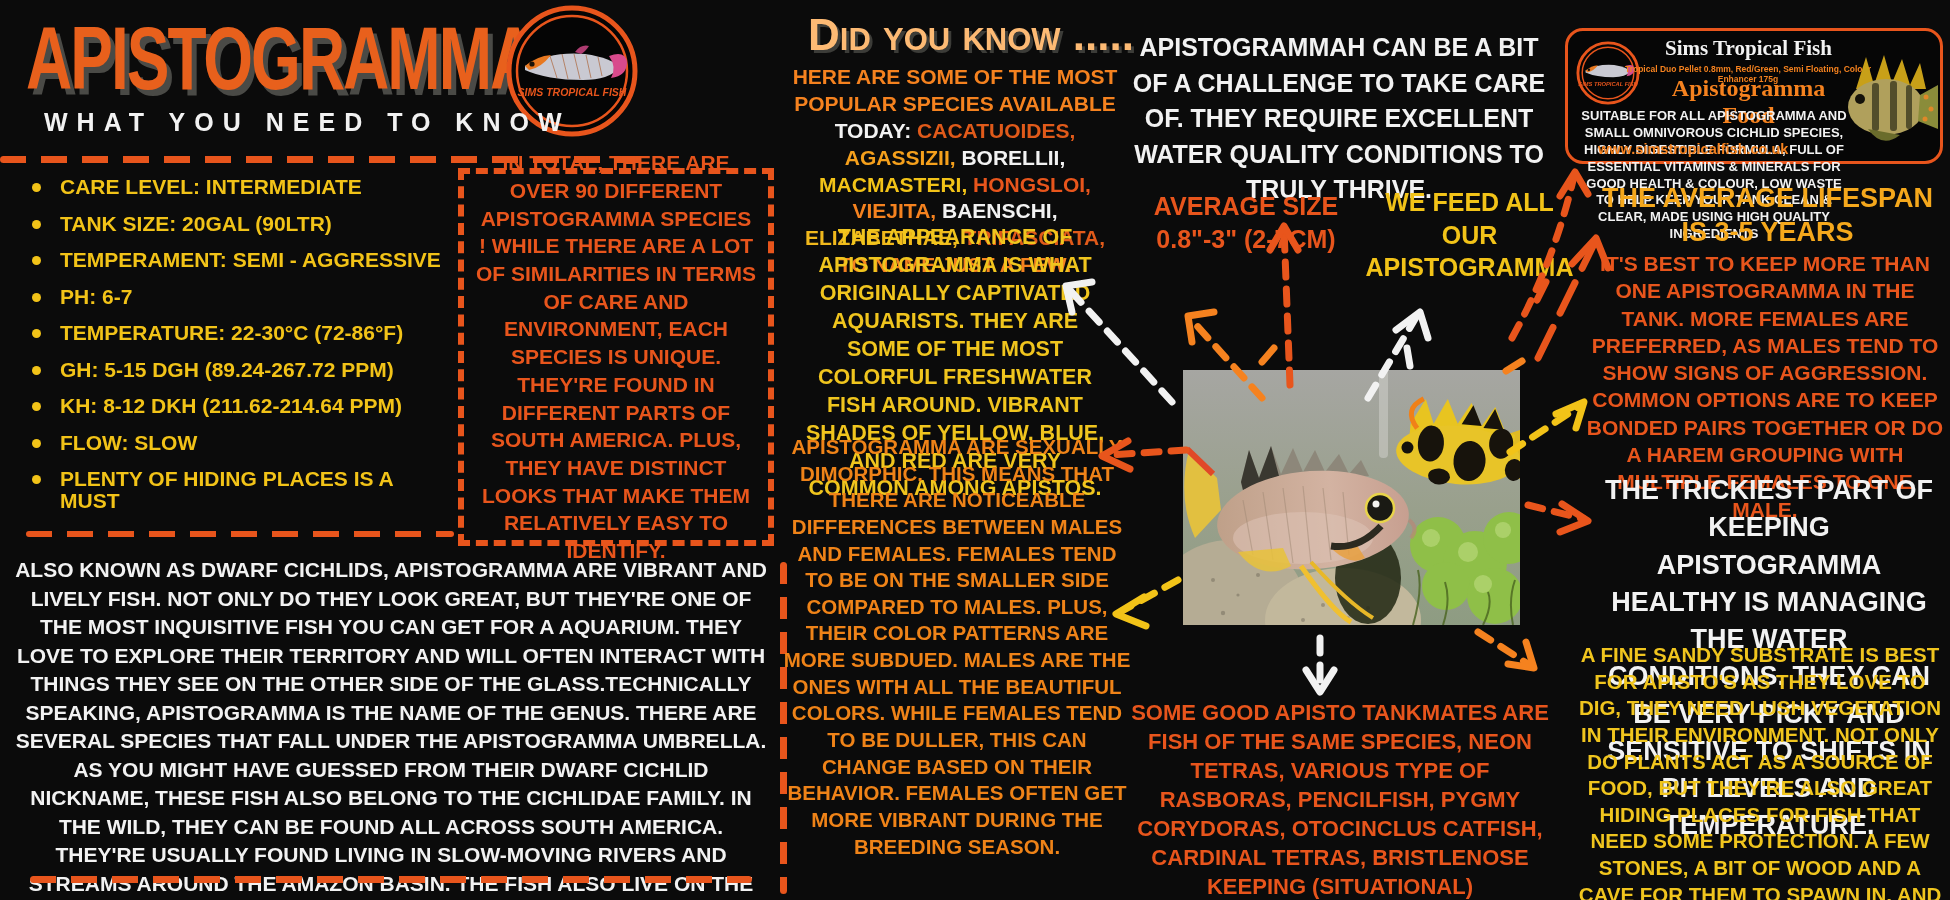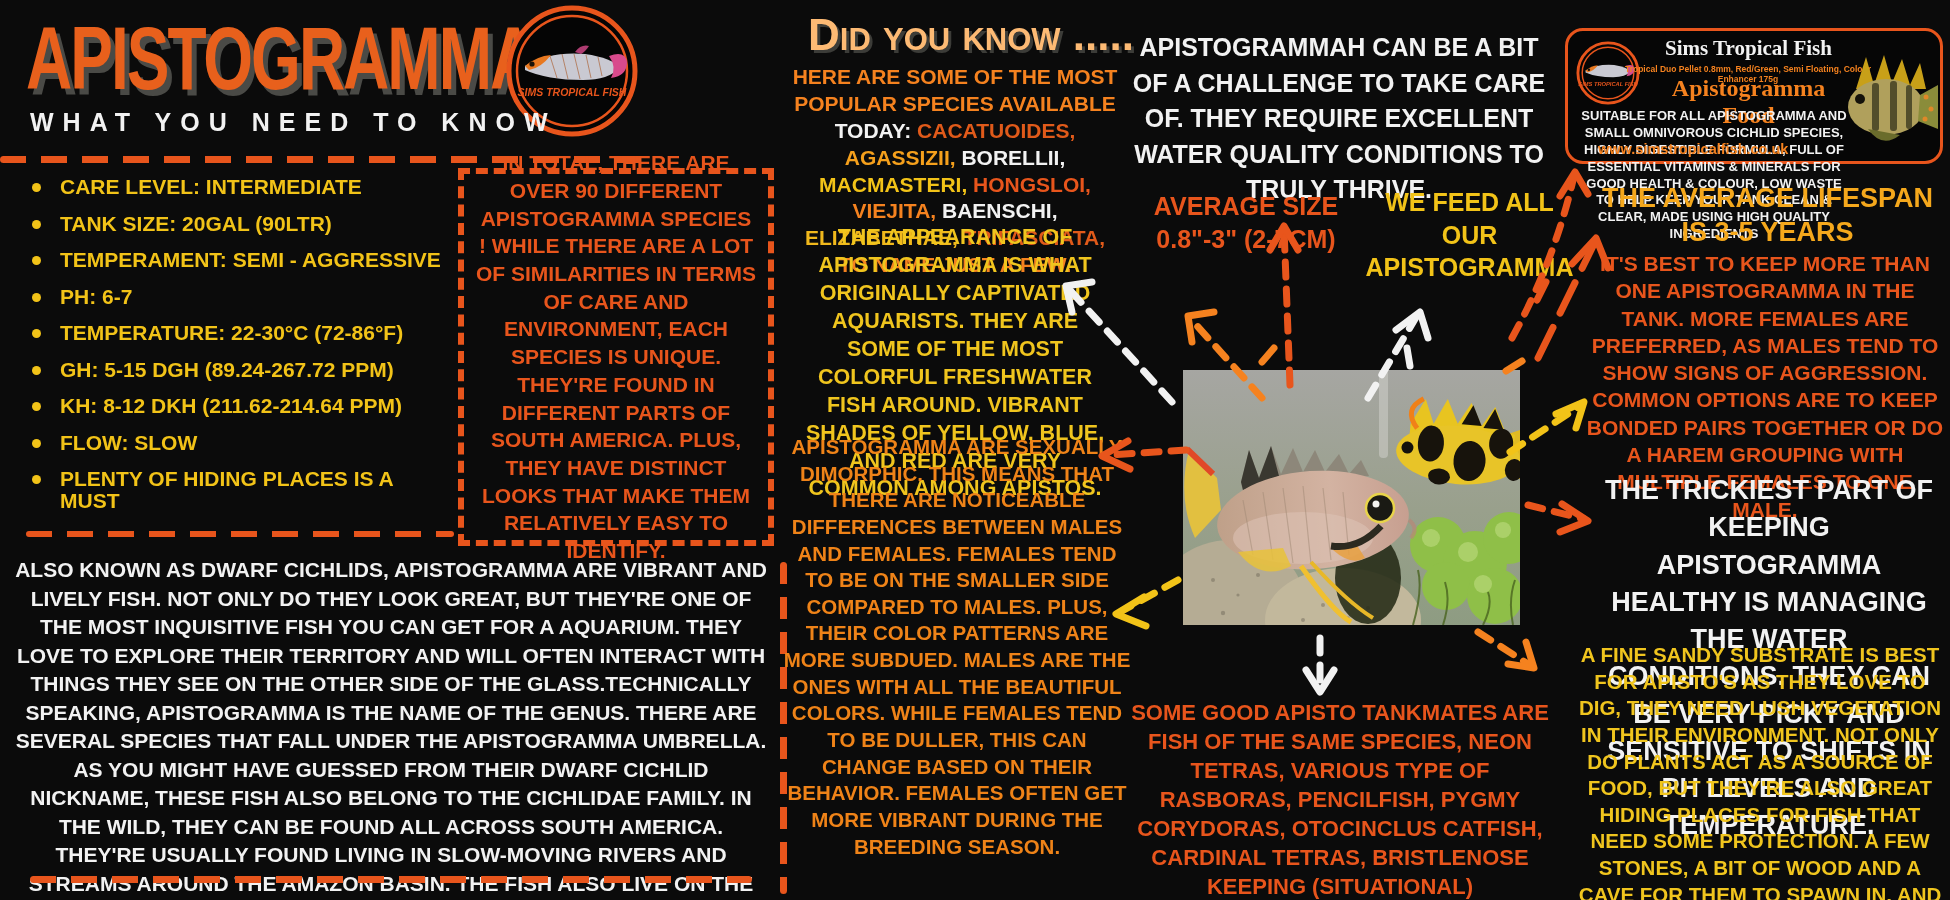--- a/index.html
+++ b/index.html
@@ -6,21 +6,21 @@
   .canvas{position:relative;width:1950px;height:900px;background:#0B0B0B;overflow:hidden;
           font-family:"Liberation Sans",sans-serif;font-weight:bold;}
   .abs{position:absolute;}
   
   .hdash{height:7px;border-radius:4px;background:repeating-linear-gradient(90deg,#E8551C 0 26px,transparent 26px 41px);}
   .vdash{width:7px;border-radius:4px;background:repeating-linear-gradient(180deg,#E8551C 0 22px,transparent 22px 35px);}
   
   .title{left:26px;top:8px;font-size:64px;letter-spacing:-2px;color:#E8601C;
          transform:scaleY(1.38);transform-origin:left top;white-space:nowrap;
          text-shadow:5px 4px 0 #4a4a46;}
-  .subtitle{left:30px;top:108px;font-size:25px;letter-spacing:9px;color:#F2F2F2;white-space:nowrap;}
+  .subtitle{left:44px;top:108px;font-size:25px;letter-spacing:9px;color:#F2F2F2;white-space:nowrap;}
   .logo-circle{border-radius:50%;}
   .care-list{left:24px;top:176px;width:432px;list-style:none;margin:0;padding:0;color:#F2C318;font-size:21px;}
   .care-list li{position:relative;padding-left:36px;margin-bottom:14.5px;line-height:22px;}
   .care-list li::before{content:"";position:absolute;left:8px;top:7px;width:9px;height:9px;border-radius:50%;background:#F2C318;}
   .species-box{left:458px;top:168px;width:316px;height:378px;border:6px dashed #E8551C;box-sizing:border-box;
                display:flex;align-items:center;justify-content:center;text-align:center;
                color:#E8551C;font-size:21px;line-height:1.32;padding:8px 12px;}
   .about{left:12px;top:556px;width:758px;text-align:center;color:#F2F2F2;font-size:21px;line-height:1.36;}
   
   .dyk-heading{left:808px;top:10px;font-size:44px;color:#fdba74;font-variant:small-caps;

